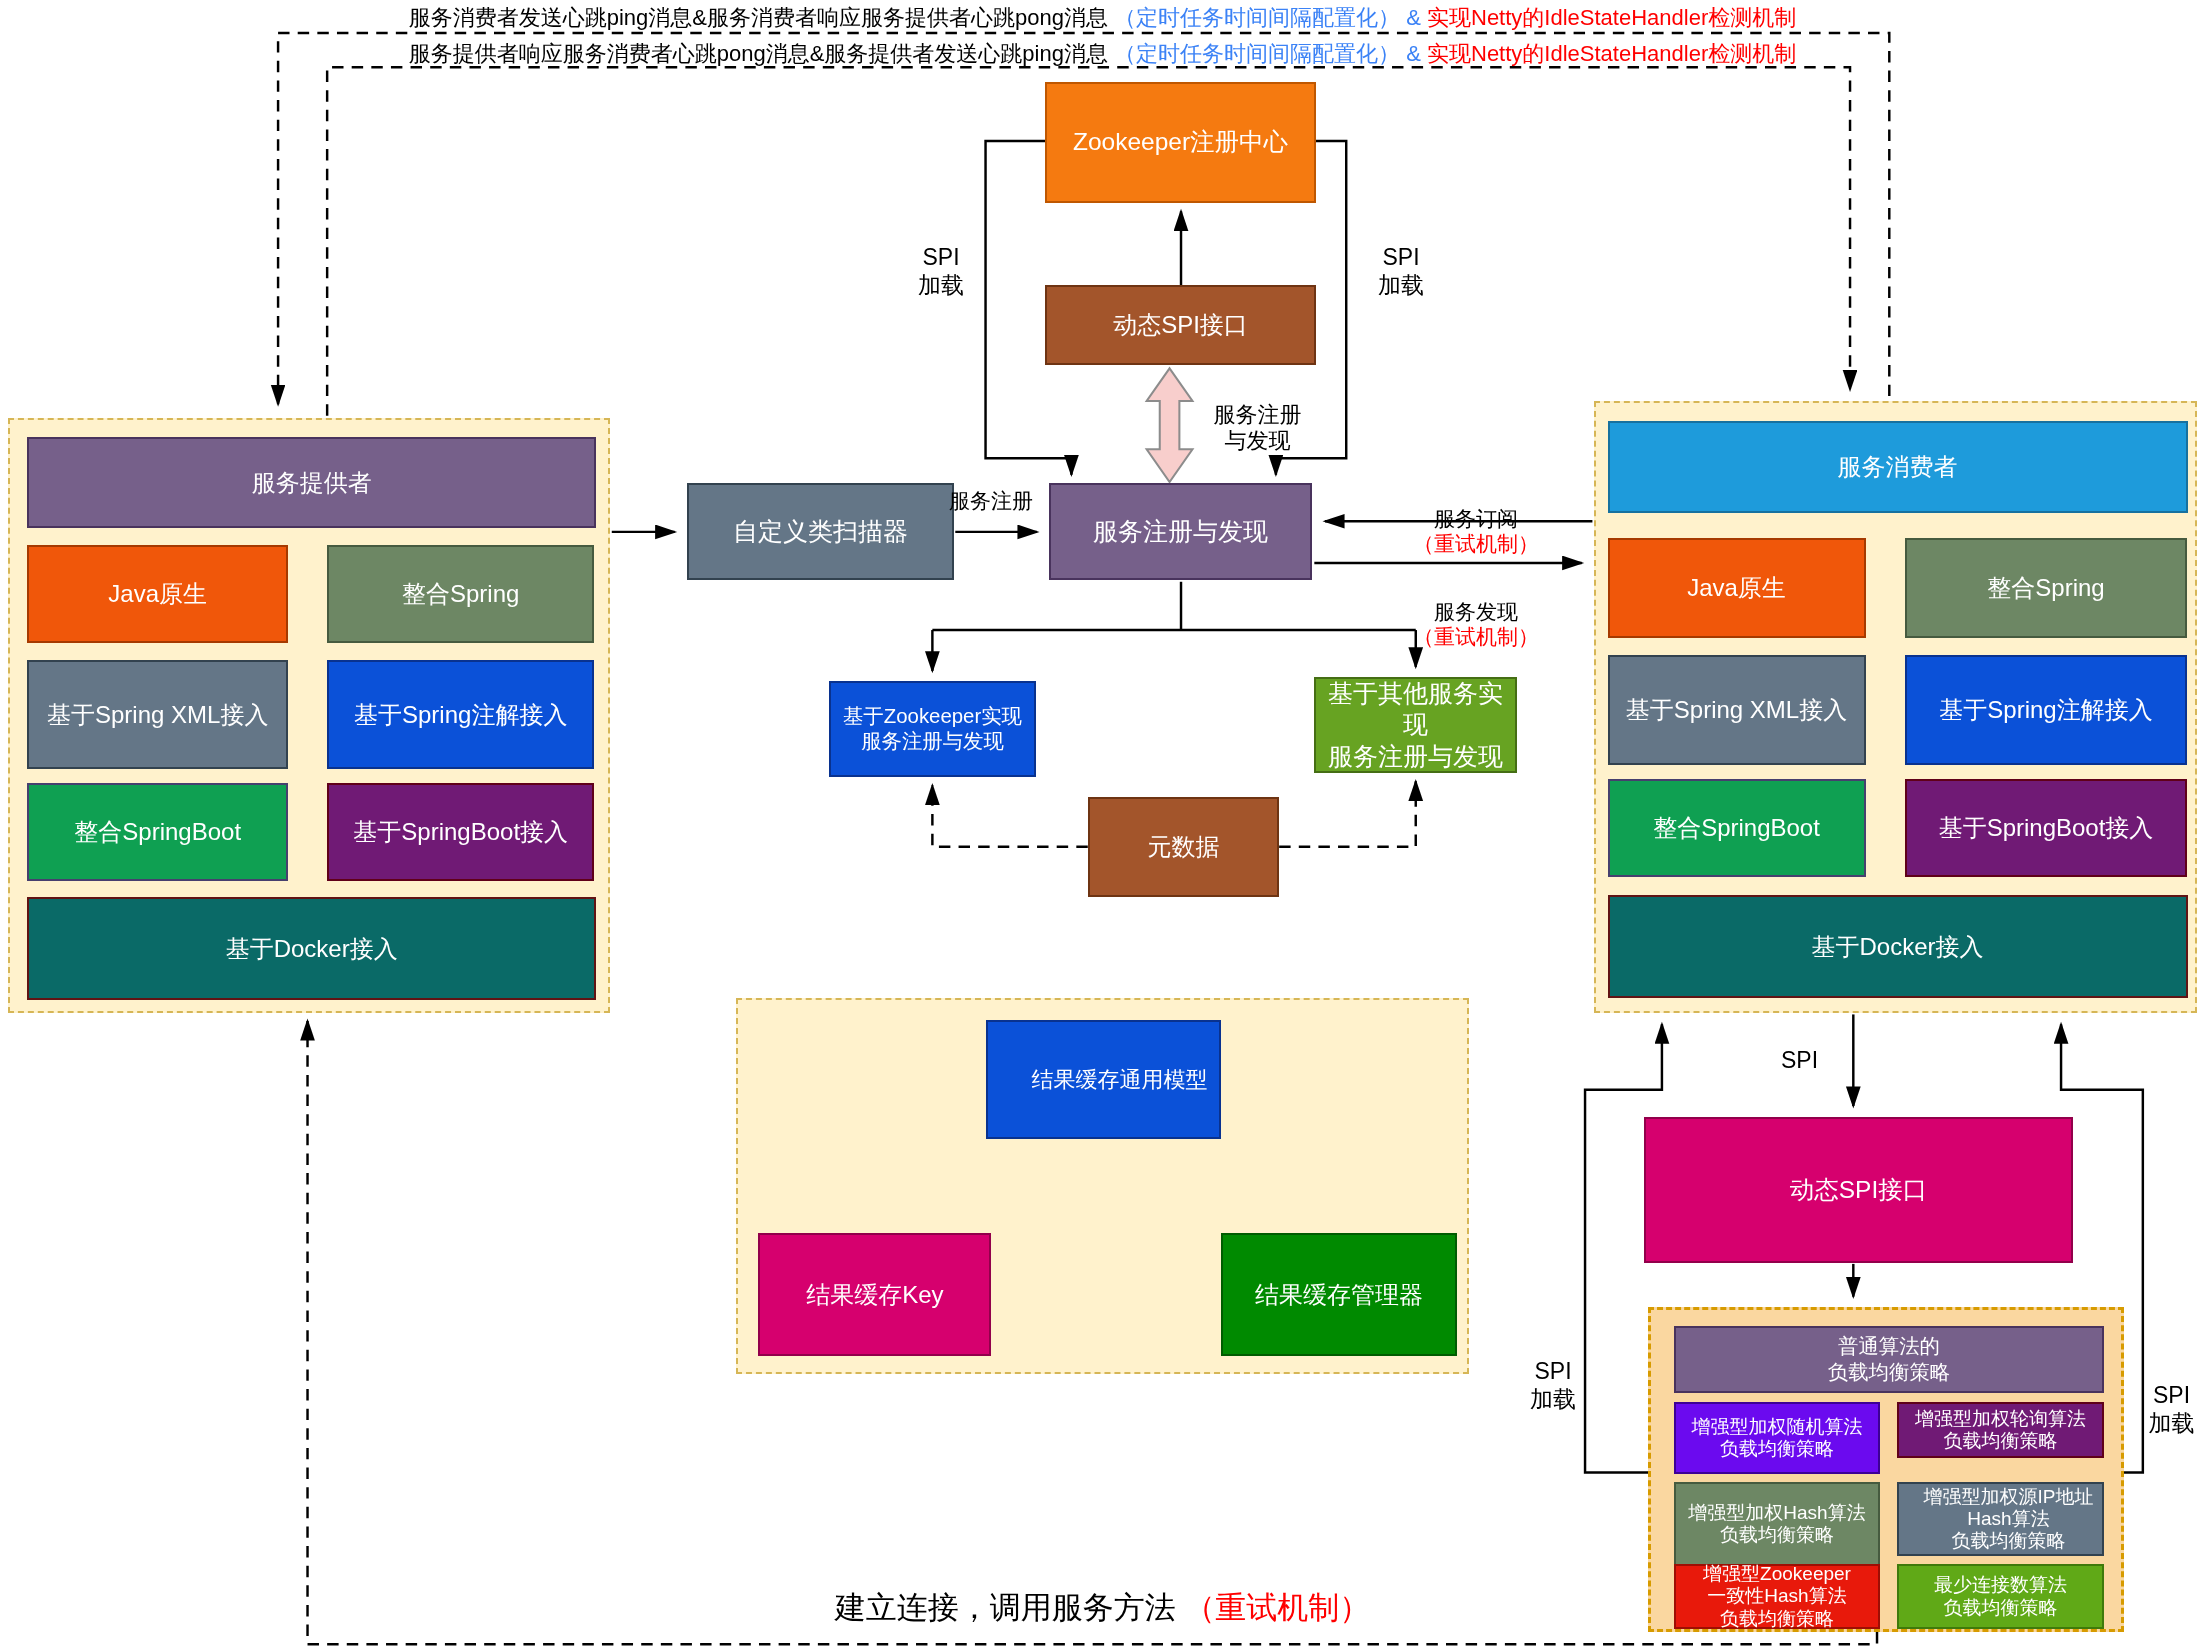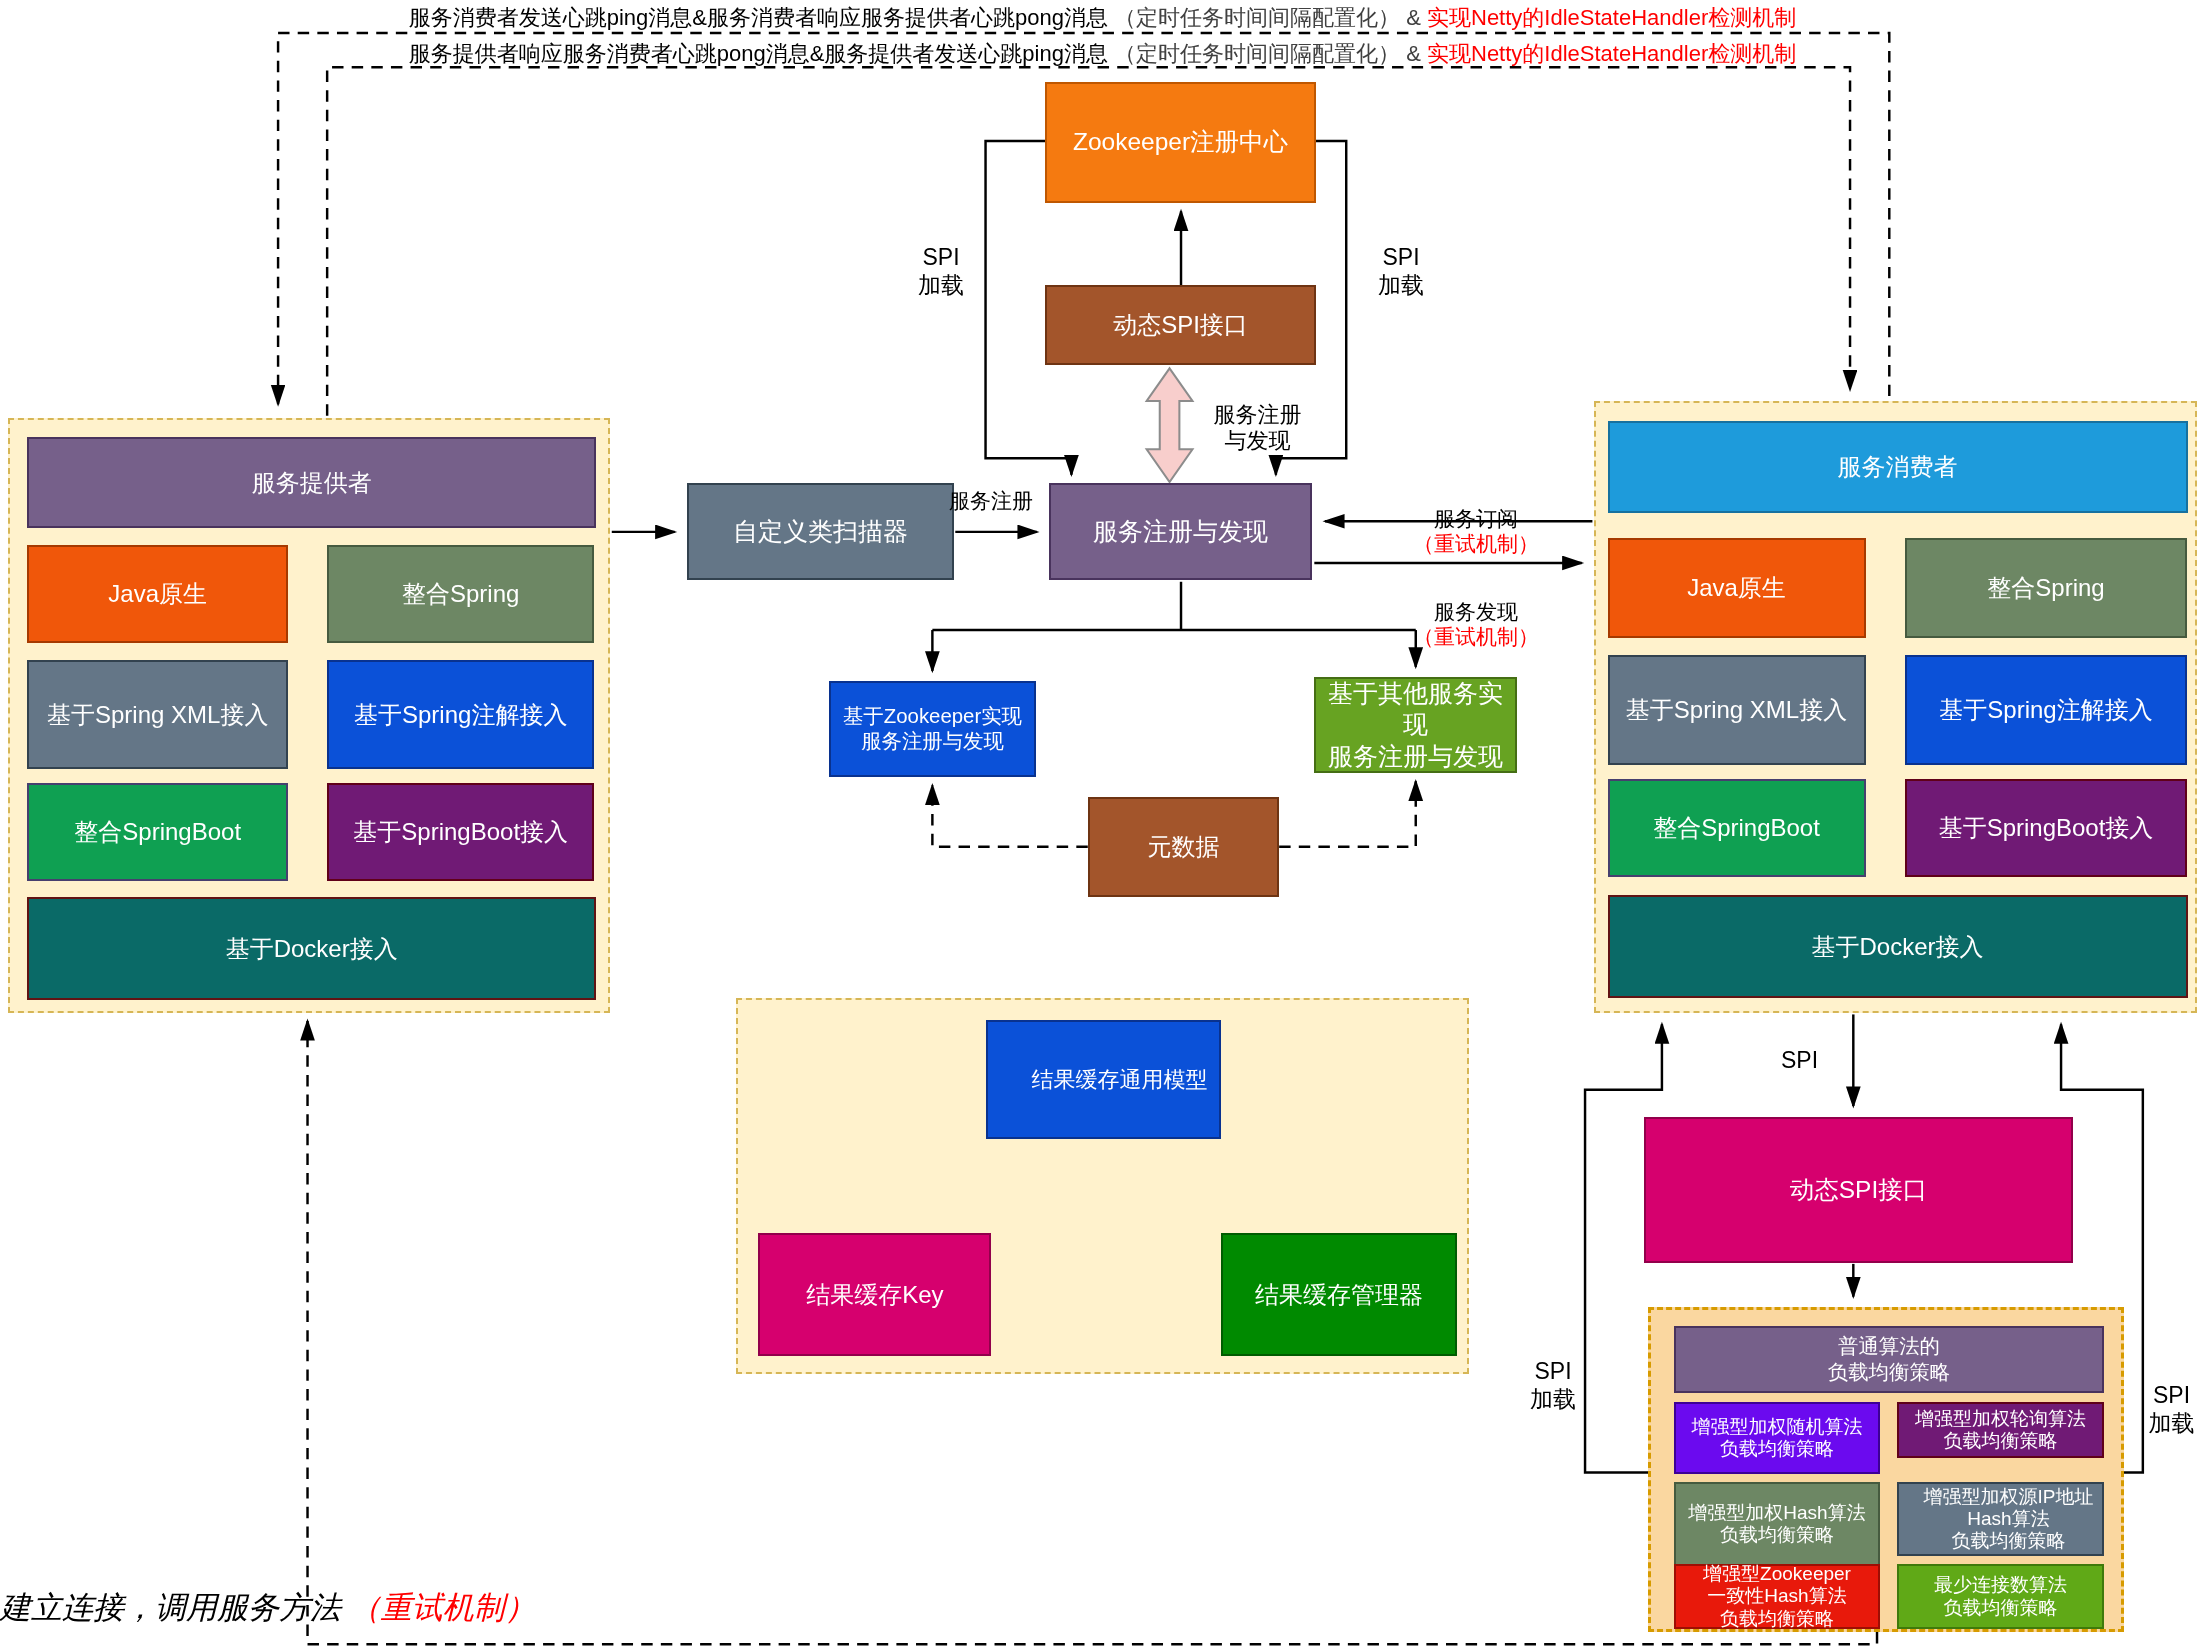--- a/index.html
+++ b/index.html
@@ -8,24 +8,24 @@
          font-family:"Liberation Sans","DejaVu Sans",sans-serif;}
   .wires{position:absolute;left:0;top:0;pointer-events:none;}
   .node{position:absolute;display:flex;align-items:center;justify-content:center;
         color:#ffffff;border:2.5px solid #333;text-align:center;white-space:pre-line;
         font-size:24px;line-height:1.25;}
   .panel{position:absolute;background:#FFF2CC;border:2.5px dashed #D6B656;}
   .panel-lb{position:absolute;background:#FAD7A0;border:3.3px dashed #D79B00;}
   .lbl{position:absolute;color:#000;text-align:center;white-space:pre-line;
        font-size:21px;line-height:1.2;}
   .msgline{position:absolute;left:0;width:2205px;text-align:center;font-size:22px;color:#000;}
-  .msgline .t-blue{color:#404040;}
+  .msgline .t-blue{color:#3b82f6;}
   .msgline .t-red{color:#ff0000;}
   .t-red{color:#ff0000;}
-  .bottom-msg{position:absolute;left:0;width:2205px;font-size:31px;color:#000;font-style:italic;}
+  .bottom-msg{position:absolute;left:0;width:2205px;text-align:center;font-size:31px;color:#000;}
   .small{font-size:19px;line-height:1.16;}
   
   .c-orangez{background:#F57A10;border-color:#BF5700;}
   .c-orange{background:#F0570A;border-color:#A63A00;}
   .c-brown{background:#A3552B;border-color:#6E3413;}
   .c-purple{background:#76608A;border-color:#49335D;}
   .c-slate{background:#647687;border-color:#32424F;}
   .c-blue{background:#0B51D8;border-color:#09328F;}
   .c-olive{background:#6D8764;border-color:#465B3F;}
   .c-green{background:#0FA052;border-color:#46406E;}

